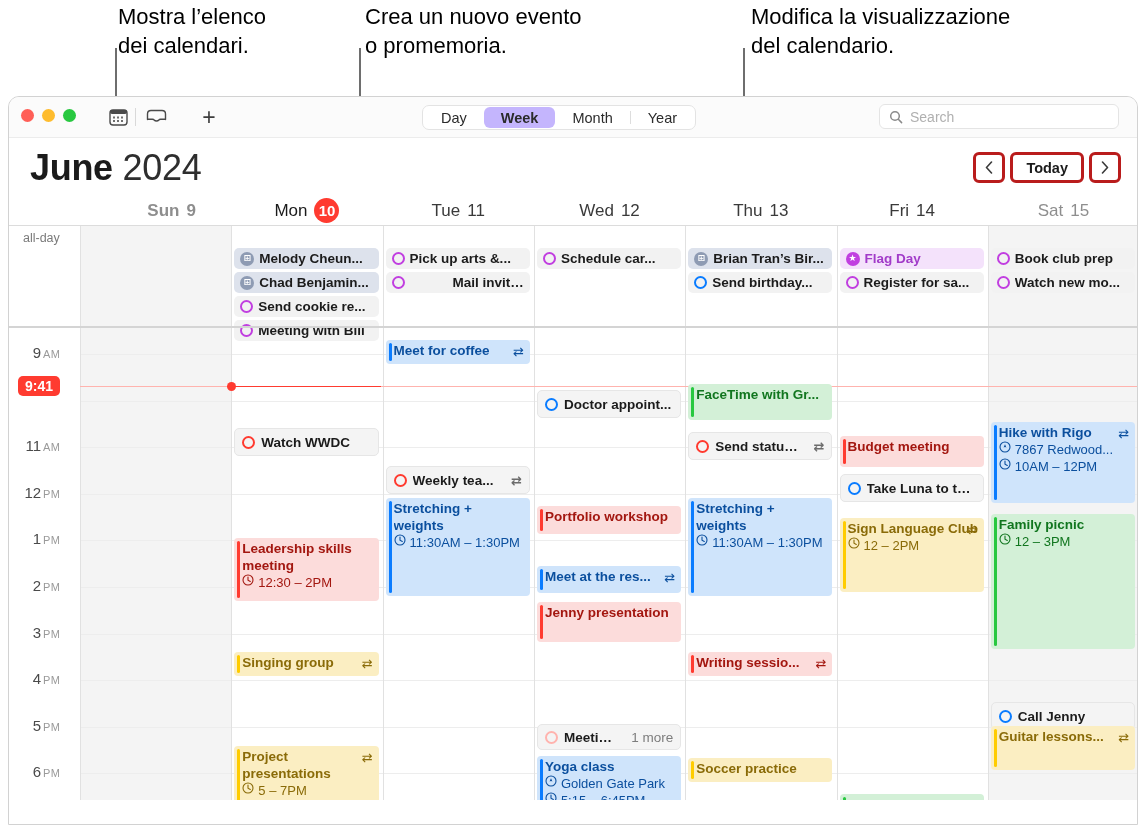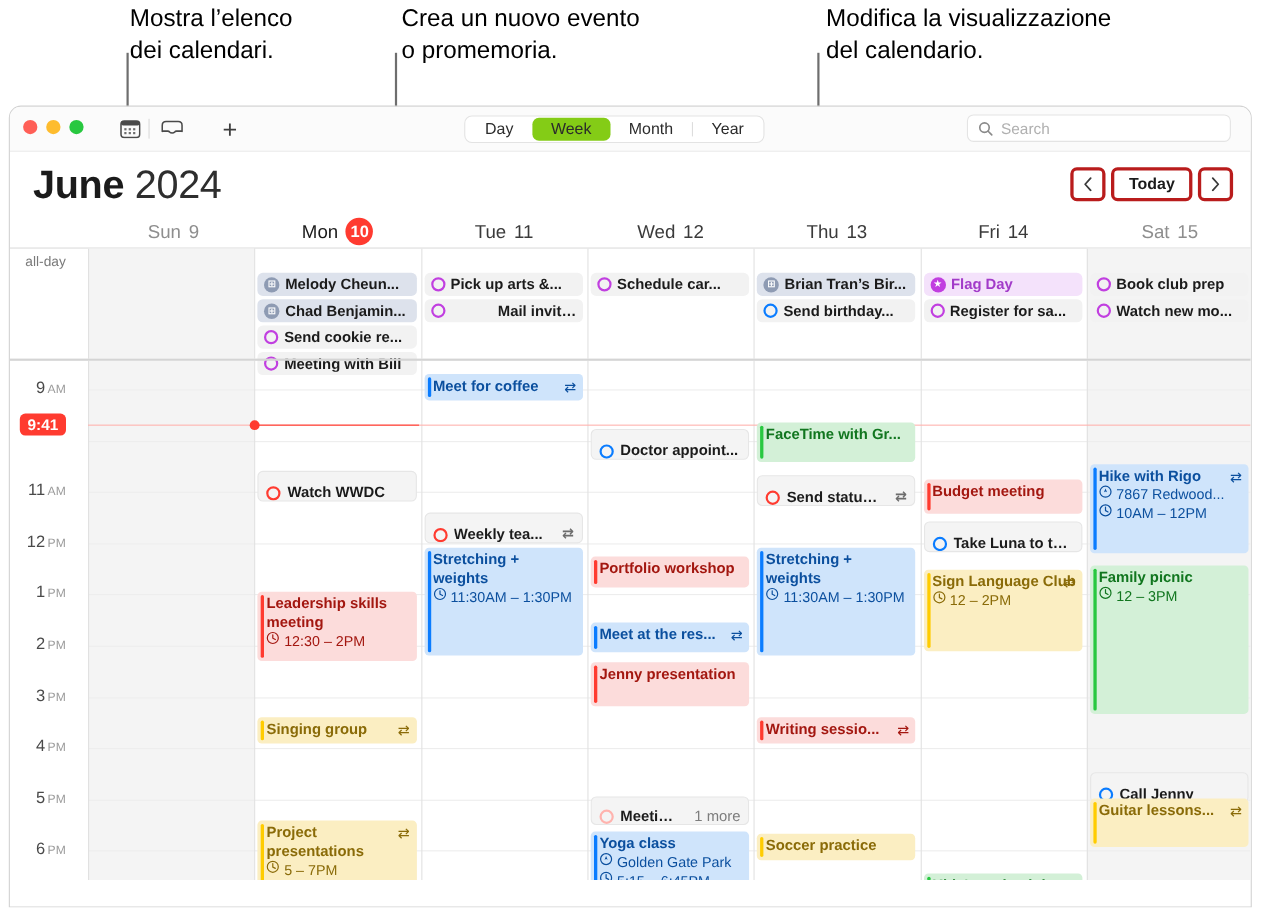--- a/index.html
+++ b/index.html
@@ -38,21 +38,21 @@
 
   .segmented{
     position:absolute;left:413px;top:8px;height:25px;
     border:1px solid #e3e3e3;border-radius:7px;background:#fff;
     display:flex;align-items:stretch;padding:1px;box-sizing:border-box;
   }
   .seg{
     display:flex;align-items:center;justify-content:center;
     padding:0 17px;font-size:14.5px;color:#2b2b2b;border-radius:6px;position:relative;
   }
-  .seg.sel{background:#84cc16;font-weight:400;}
+  .seg.sel{background:#c4b5fd;font-weight:700;}
   .seg-div{width:1px;align-self:center;height:13px;background:#dddddd;}
 
   .search{
     position:absolute;right:18px;top:7px;width:240px;height:25px;
     border:1px solid #e4e4e4;border-radius:6px;background:#fff;
     display:flex;align-items:center;gap:7px;padding:0 9px;box-sizing:border-box;
   }
   .search .ph{font-size:14px;color:#b0b0b0;}
 
   
@@ -136,21 +136,21 @@
   .ev.red{background:#fcdcdb;color:#a31710;}
   .ev.red .bar{background:#ff3b30;}
   .ev.yellow{background:#fbeec2;color:#8a6b08;}
   .ev.yellow .bar{background:#ffcc00;}
   .ev.green{background:#d3f0d7;color:#11761f;}
   .ev.green .bar{background:#28c840;}
 
   
   .rem{
     position:absolute;height:23px;border-radius:5px;background:#f4f4f4;border:1px solid #e6e6e6;
-    display:flex;align-items:flex-end;gap:6px;padding:0 7px;box-sizing:border-box;
+    display:flex;align-items:center;gap:6px;padding:0 7px;box-sizing:border-box;
     font-size:13.5px;font-weight:700;color:#1b1b1b;white-space:nowrap;overflow:hidden;
   }
   .rem .txt{overflow:hidden;text-overflow:ellipsis;}
   .rem .more{font-weight:400;color:#7d7d7d;margin-left:auto;padding-left:6px;}
   .rem .rep{margin-left:auto;padding-left:6px;font-size:13px;color:#6c6c6c;}
 
   svg{display:block;}
 </style>
 </head>
 <body>
@@ -235,21 +235,21 @@
         <div class="navbtn today">Today</div>
         <div class="navbtn">
           <svg width="8" height="13" viewBox="0 0 8 13">
               <polyline points="1.5,1 6.5,6.5 1.5,12" fill="none" stroke="#3a3a3a" stroke-width="1.6" stroke-linecap="round" stroke-linejoin="round"></polyline>
             </svg>
         </div>
       </div>
     </div>
 
     <div class="dayhdr" id="dayhdr">
-        <div class="dayname weekend" style="left: 73px; width: 151.3px;">
+        <div class="dayname weekend" style="left: 87px; width: 151.3px; font-weight: bold;">
           <span>Sun</span>
           <span>9</span>
         </div>
         <div class="dayname today-h" style="left: 222.3px; width: 151.3px;">
           <span>Mon</span>
           <span class="daybadge">10</span>
         </div>
         <div class="dayname" style="left: 373.6px; width: 151.3px;">
           <span>Tue</span>
           <span>11</span>

